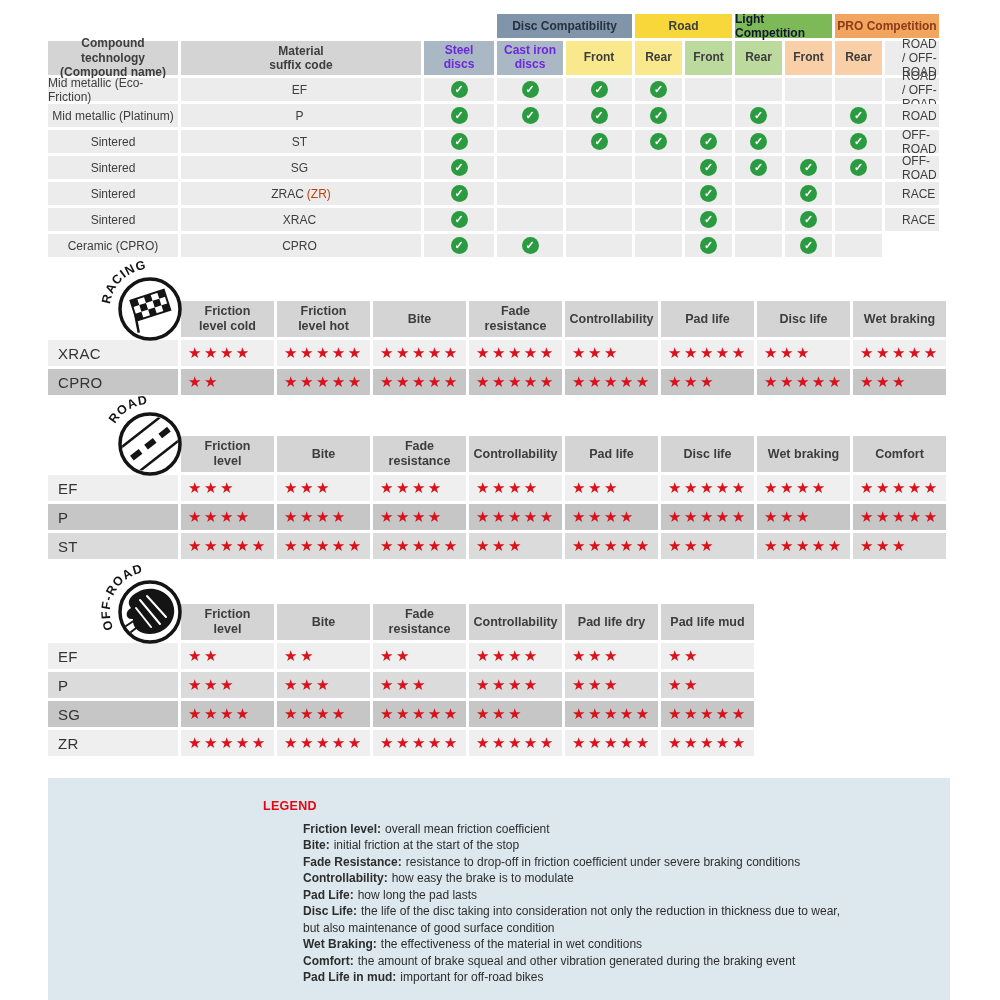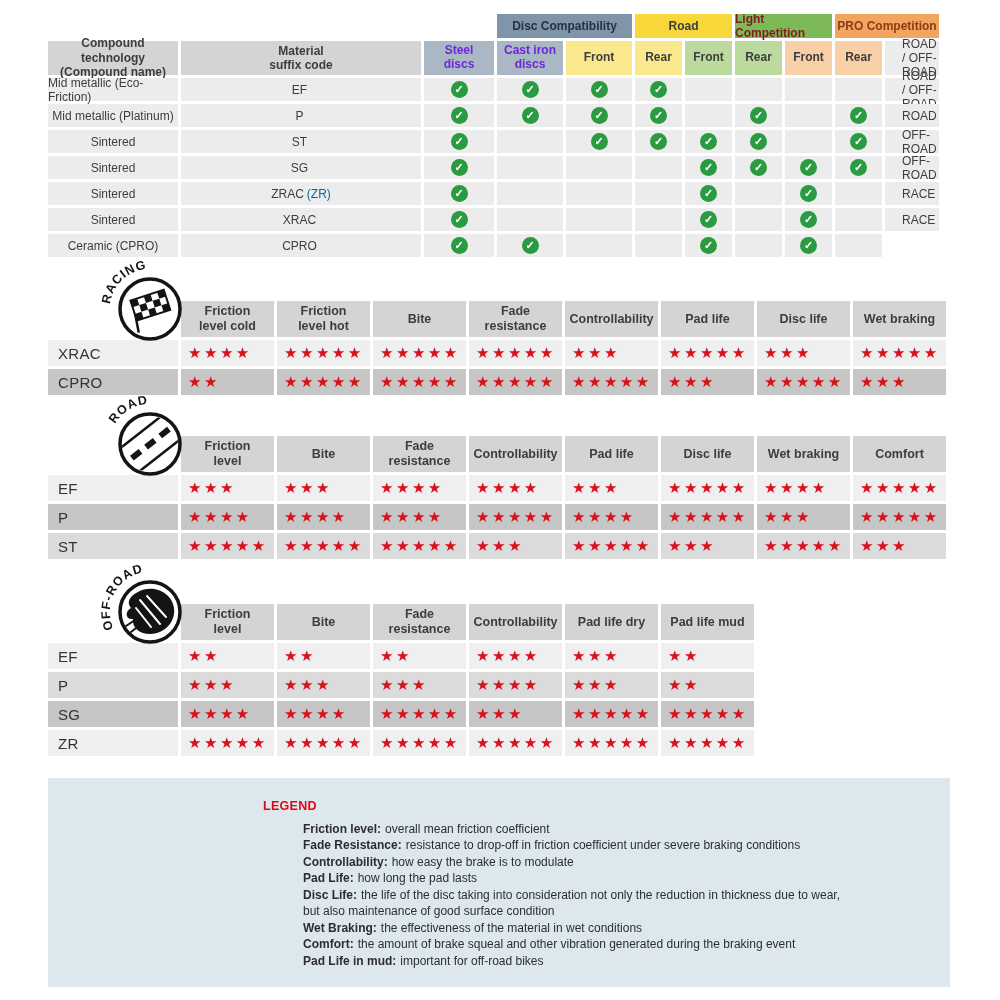--- a/index.html
+++ b/index.html
@@ -6,33 +6,33 @@
   body{width:1000px;height:1000px;font-family:"Liberation Sans",sans-serif;color:#3d3d3d;overflow:hidden;}
   .page{padding:14px 0 0 48px;}
 
   
   .t1{display:grid;grid-template-columns:130px 240px 70px 66px 66px 47px 47px 47px 47px 47px 54px;
       grid-template-rows:24px 34px repeat(7,23px);gap:3px;}
   .gh{grid-column:span 2;display:flex;align-items:center;justify-content:center;
       font-weight:bold;font-size:12px;}
   .gh-disc{background:#8095aa;color:#26313f;}
   .gh-road{background:#f8d73b;color:#3d3d3d;}
-  .gh-light{background:#7eb957;color:#7f1d1d;}
+  .gh-light{background:#7eb957;color:#0f172a;}
   .gh-pro{background:#f2a55e;color:#8a3c18;}
   .mh{background:#d4d4d4;display:flex;align-items:center;justify-content:center;text-align:center;
       font-weight:bold;font-size:12px;line-height:1.2;white-space:pre-line;}
   .sh{display:flex;align-items:center;justify-content:center;text-align:center;font-weight:bold;
       font-size:12px;line-height:1.15;white-space:pre-line;color:#3d3d3d;}
   .sh-disc{background:#aab8c5;color:#6d28d9;}
   .sh-road{background:#fae88d;}
   .sh-light{background:#bcda9e;}
   .sh-pro{background:#f8cfa6;}
   .dc{background:#ececec;display:flex;align-items:center;justify-content:center;font-size:12px;}
   .dc.use{justify-content:flex-start;padding-left:17px;}
-  .sfx{color:#0369a1;margin-left:3px;}
+  .sfx{color:#c2410c;margin-left:3px;}
   .check{width:17px;height:17px;border-radius:50%;background:#2a9b40;color:#fff;font-size:11px;
       font-weight:bold;display:flex;align-items:center;justify-content:center;line-height:1;}
 
   
   .sec{position:relative;}
   .sec-racing{margin-top:44px;}
   .sec-road{margin-top:41px;}
   .sec-offroad{margin-top:45px;}
   .badge{position:absolute;left:40px;top:-48px;}
   .arc-label{font-family:"Liberation Sans",sans-serif;font-weight:bold;font-size:12.5px;
@@ -609,20 +609,21 @@
         </div>
       <div class="stc sl">
           <span class="stars">★★★★★</span>
         </div>
     </div>
   </section>
 
   <div class="legend">
     <div class="title">LEGEND</div>
     <div><span class="term">Friction level:</span><span>overall mean friction coefficient</span></div>
+    <div><span class="term">Bite:</span><span>initial friction at the start of the stop</span></div>
     <div><span class="term">Fade Resistance:</span><span>resistance to drop-off in friction coefficient under severe braking conditions</span></div>
     <div><span class="term">Controllability:</span><span>how easy the brake is to modulate</span></div>
     <div><span class="term">Pad Life:</span><span>how long the pad lasts</span></div>
     <div><span class="term">Disc Life:</span><span>the life of the disc taking into consideration not only the reduction in thickness due to wear,</span></div>
     <div><span class="term"></span><span>but also maintenance of good surface condition</span></div>
     <div><span class="term">Wet Braking:</span><span>the effectiveness of the material in wet conditions</span></div>
     <div><span class="term">Comfort:</span><span>the amount of brake squeal and other vibration generated during the braking event</span></div>
     <div><span class="term">Pad Life in mud:</span><span>important for off-road bikes</span></div>
   </div>
 

